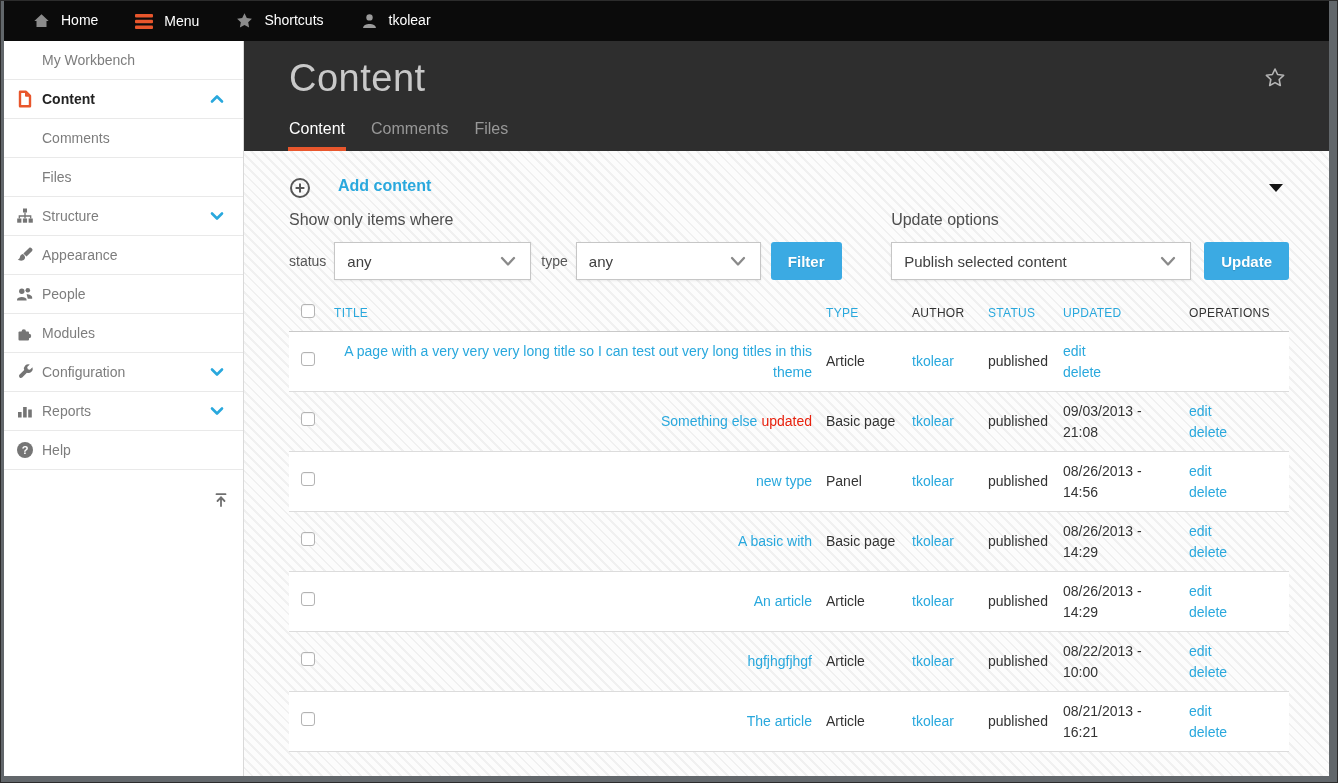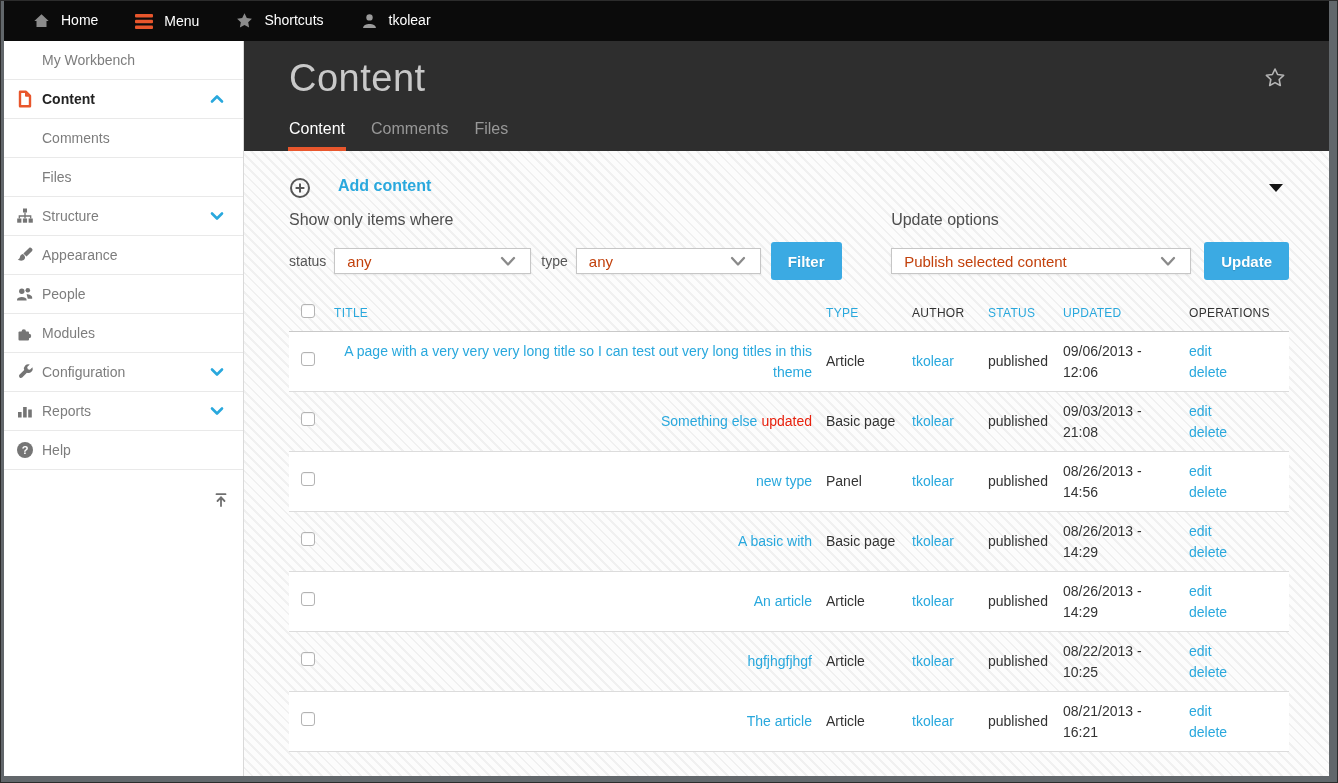--- a/index.html
+++ b/index.html
@@ -48,22 +48,22 @@
   .add-row svg { display:block; }
   .add-label { color:#29a8dd; font-weight:bold; font-size:16px; cursor:pointer; }
   .collapse-arrow { position:absolute; right:46px; top:33px; width:0; height:0;
                     border-left:7px solid transparent; border-right:7px solid transparent;
                     border-top:8px solid #151515; cursor:pointer; }
 
   .filter-bar { display:flex; justify-content:space-between; align-items:flex-start; }
   .group-heading { font-size:16px; font-weight:normal; color:#4e4e4e; margin:4px 0 13px; }
   .controls { display:flex; align-items:center; }
   .ctl-label { font-size:14px; color:#555; margin-right:8px; }
-  .select { height:26px; background:#fff; border:1px solid #c6c6c6; display:flex; align-items:center;
-            justify-content:space-between; padding-left:12px; font-size:15px; color:#c2410c;
+  .select { height:38px; background:#fff; border:1px solid #c6c6c6; display:flex; align-items:center;
+            justify-content:space-between; padding-left:12px; font-size:15px; color:#404040;
             box-shadow:0 1px 2px rgba(0,0,0,.07); cursor:pointer; }
   .select .chev { flex:0 0 44px; display:flex; justify-content:center; }
   .sel-status { width:197px; margin-right:10px; }
   .sel-type { width:185px; margin-right:10px; }
   .sel-update { width:300px; margin-right:13px; }
   .btn { background:#3baae3; color:#fff; font-weight:bold; font-size:15px; border:none;
          border-radius:3px; height:38px; padding:0 17px; cursor:pointer; font-family:inherit;
          text-shadow:0 1px 1px rgba(0,0,0,.15); }
 
   
@@ -301,21 +301,20 @@
               <div class="th sortable">UPDATED</div>
               <div class="th">OPERATIONS</div>
             </div>
             <div id="tbody">
                 <div class="tr rowitem">
                   <div class="cell"><span class="cbx"></span></div>
                   <div class="cell title-cell"><span class="linkish">A page with a very very very long title so I can test out very long titles in this theme</span></div>
                   <div class="cell">Article</div>
                   <div class="cell"><span class="linkish">tkolear</span></div>
                   <div class="cell">published</div>
-                  <div class="cell">09/06/2013 - 12:06</div>
                   <div class="cell ops">
                     <span>edit</span>
                     <span>delete</span>
                   </div>
                 </div>
                 <div class="tr rowitem">
                   <div class="cell"><span class="cbx"></span></div>
                   <div class="cell title-cell"><span class="linkish">Something else</span><span class="marker">updated</span></div>
                   <div class="cell">Basic page</div>
                   <div class="cell"><span class="linkish">tkolear</span></div>
@@ -361,21 +360,21 @@
                     <span>edit</span>
                     <span>delete</span>
                   </div>
                 </div>
                 <div class="tr rowitem">
                   <div class="cell"><span class="cbx"></span></div>
                   <div class="cell title-cell"><span class="linkish">hgfjhgfjhgf</span></div>
                   <div class="cell">Article</div>
                   <div class="cell"><span class="linkish">tkolear</span></div>
                   <div class="cell">published</div>
-                  <div class="cell">08/22/2013 - 10:25</div>
+                  <div class="cell">08/22/2013 - 10:00</div>
                   <div class="cell ops">
                     <span>edit</span>
                     <span>delete</span>
                   </div>
                 </div>
                 <div class="tr rowitem">
                   <div class="cell"><span class="cbx"></span></div>
                   <div class="cell title-cell"><span class="linkish">The article</span></div>
                   <div class="cell">Article</div>
                   <div class="cell"><span class="linkish">tkolear</span></div>

